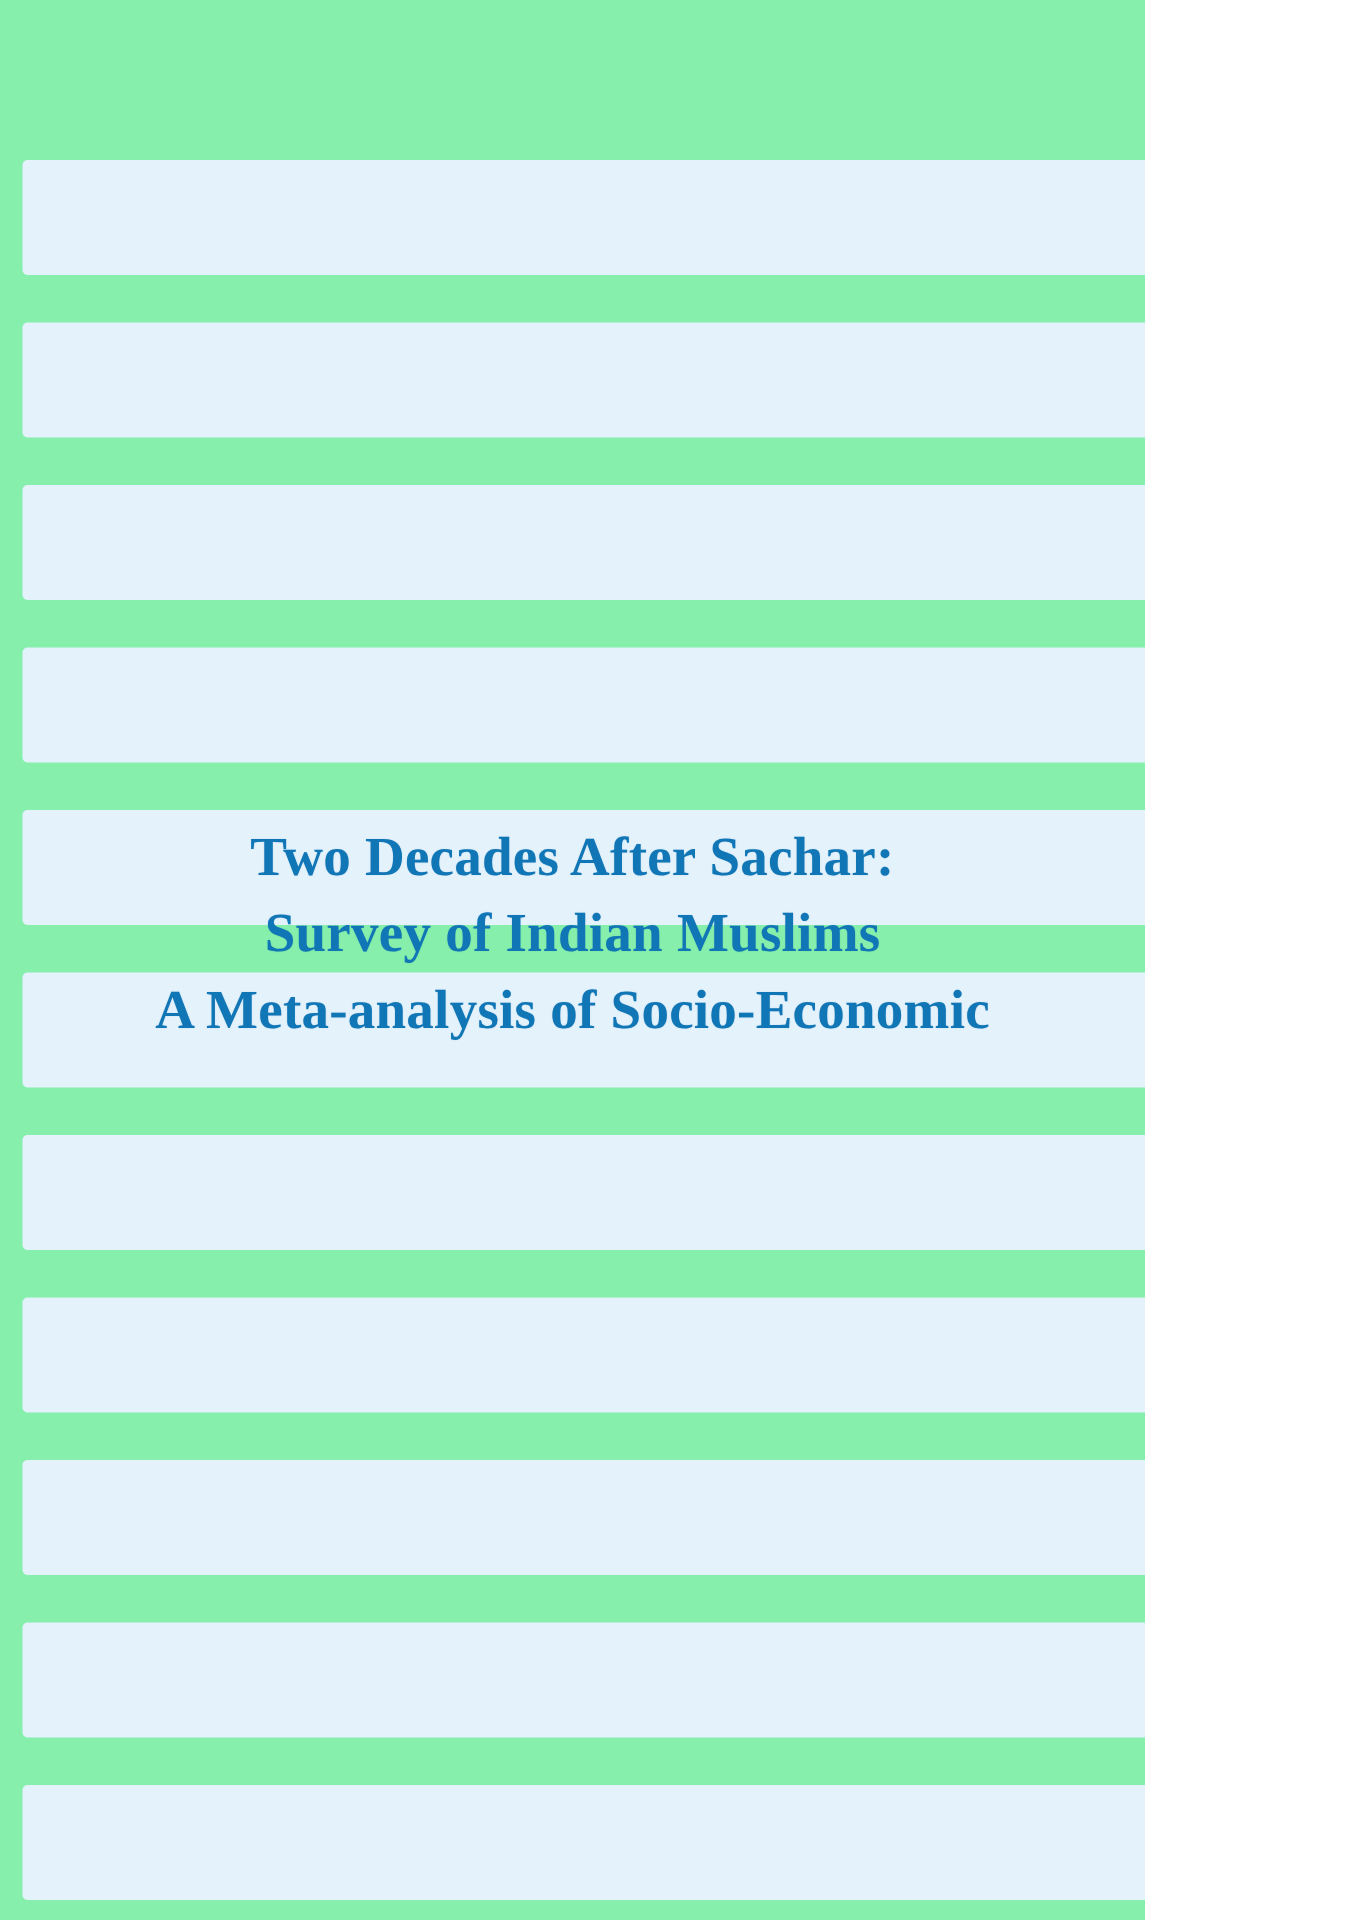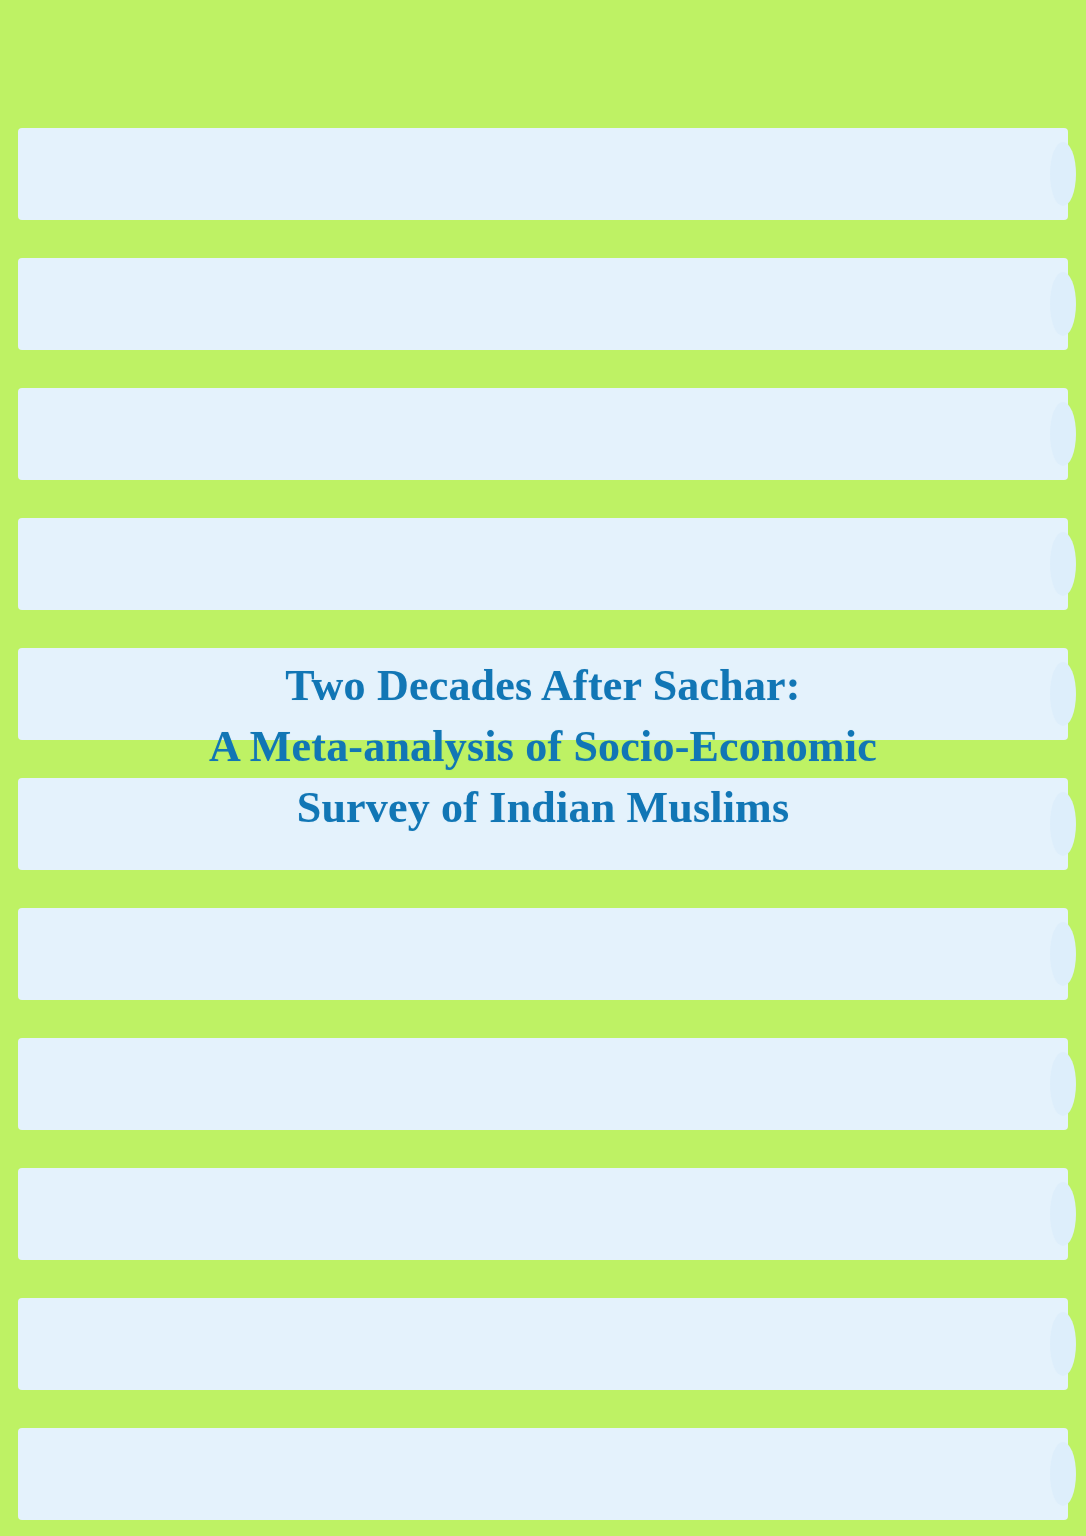--- a/index.html
+++ b/index.html
@@ -2,23 +2,23 @@
 <html><head>
 <meta charset="utf-8">
 <style>
   html, body {
     margin: 0;
     padding: 0;
     background: #ffffff;
   }
   .page {
     position: relative;
-    width: 1086px;
+    width: 916px;
     height: 1536px;
-    background: #bef264;
+    background: #86efac;
     overflow: hidden;
     font-family: "Liberation Serif", serif;
   }
 
   
   .bands {
     position: absolute;
     inset: 0;
     pointer-events: none;
   }
@@ -73,17 +73,17 @@
     <div class="band" style="top:778px;"></div>
     <div class="band" style="top:908px;"></div>
     <div class="band" style="top:1038px;"></div>
     <div class="band" style="top:1168px;"></div>
     <div class="band" style="top:1298px;"></div>
     <div class="band" style="top:1428px;"></div>
   </div>
 
   <div class="title-block">
     <span class="title-line">Two Decades After Sachar:</span>
+    <span class="title-line">Survey of Indian Muslims</span>
     <span class="title-line">A Meta-analysis of Socio-Economic</span>
-    <span class="title-line">Survey of Indian Muslims</span>
   </div>
 
 </div>
 
 </body></html>

